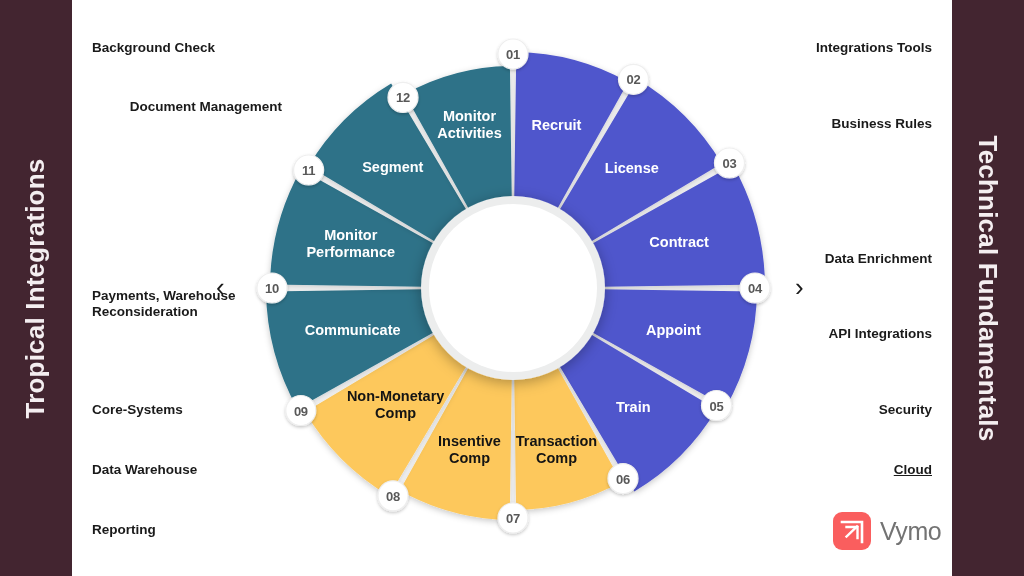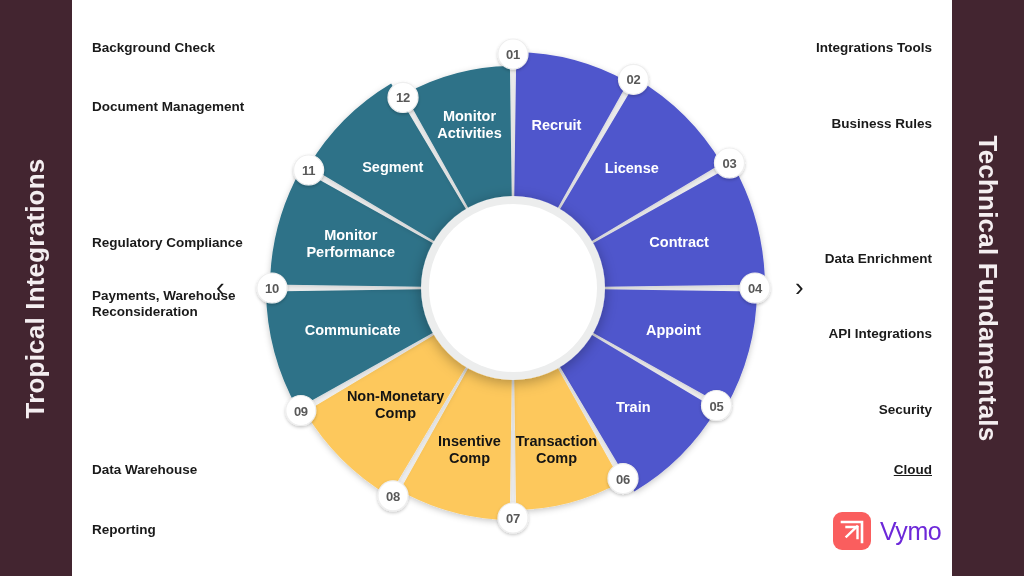--- a/index.html
+++ b/index.html
@@ -129,42 +129,42 @@
   .logo-mark {
     width: 38px;
     height: 38px;
     border-radius: 9px;
     background: #FA5E5E;
     position: relative;
   }
   .logo-text {
     font-size: 25px;
     font-weight: 500;
-    color: #6d28d9;
+    color: #737373;
     letter-spacing: -0.4px;
   }
 </style>
 </head>
 <body>
 
 <div id="stage">
 
   <div class="band left">
     <span class="band-label">Tropical Integrations</span>
   </div>
 
   <div class="band right">
     <span class="band-label">Technical Fundamentals</span>
   </div>
 
   <div class="side-list left" id="left-list">
       <div class="side-item" style="top: 40px;">Background Check</div>
-      <div class="side-item" style="top: 99px;">Document Management</div>
-      <div class="side-item" style="top: 235px;">Regulatory Compliance</div>
+      <div class="side-item" style="top: 99px; text-align: right;">Document Management</div>
       <div class="side-item" style="top: 288px;">Payments, Warehouse Reconsideration</div>
+      <div class="side-item" style="top: 402px;">Core-Systems</div>
       <div class="side-item" style="top: 462px;">Data Warehouse</div>
       <div class="side-item" style="top: 522px;">Reporting</div>
     </div>
 
   <div class="side-list right" id="right-list">
       <div class="side-item" style="top: 40px;">Integrations Tools</div>
       <div class="side-item" style="top: 116px;">Business Rules</div>
       <div class="side-item" style="top: 251px;">Data Enrichment</div>
       <div class="side-item" style="top: 326px;">API Integrations</div>
       <div class="side-item" style="top: 402px;">Security</div>

